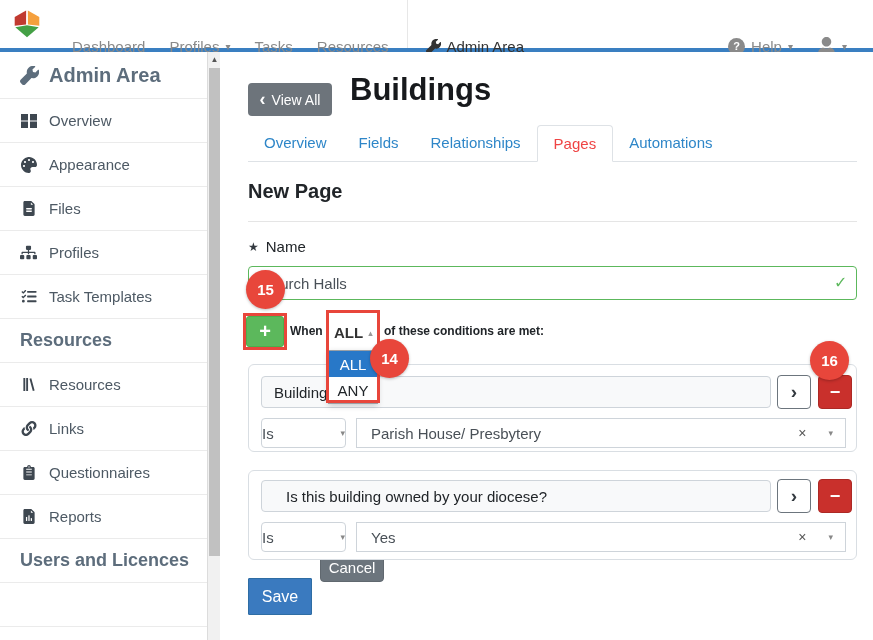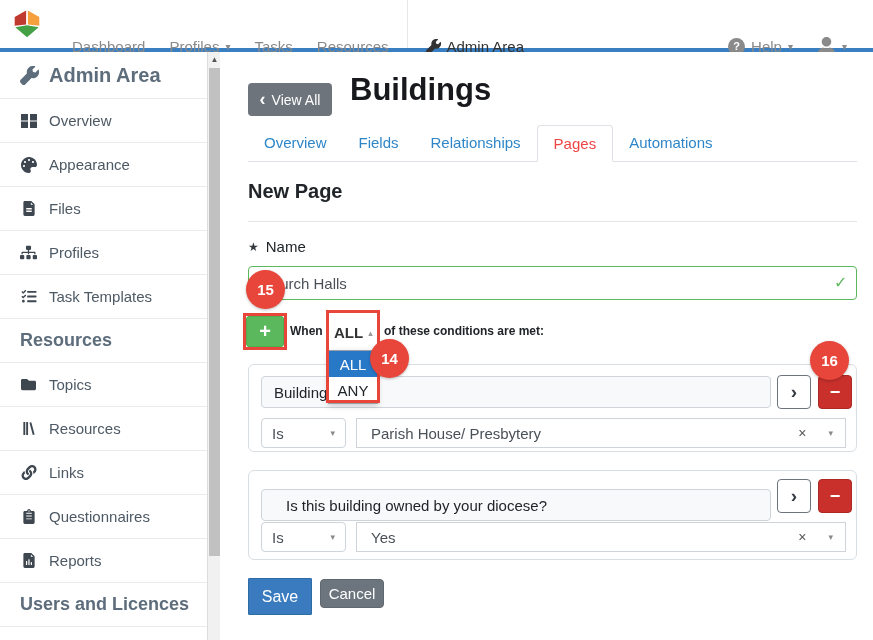--- a/index.html
+++ b/index.html
@@ -85,32 +85,32 @@
   .q-input { position:absolute; left:12px; width:510px; height:32px; background:#f8f9fa;
     border:1px solid #ced4da; border-radius:4px; padding:0 12px; font-size:15px; color:#212529;
     font-family:inherit; outline:none; }
   .chev-btn { position:absolute; left:528px; width:34px; height:34px; background:#fff;
     border:1px solid #6c757d; border-radius:4px; color:#343a40; font-size:19px; font-weight:bold;
     display:flex; align-items:center; justify-content:center; cursor:pointer; }
   .minus-btn { position:absolute; left:569px; width:34px; height:34px; background:#c9302c;
     border:1px solid #ac2925; border-radius:4px; color:#fff; font-size:18px; font-weight:bold;
     display:flex; align-items:center; justify-content:center; cursor:pointer; }
   .op-select { position:absolute; left:12px; width:85px; height:30px; border:1px solid #ced4da;
-    border-radius:4px; background:#fff; display:flex; align-items:center; padding:0 10px;
+    border-radius:4px; background:#fff; display:flex; align-items:center; padding:0 0;
     font-size:15px; color:#495057; cursor:pointer; }
   .op-select .sel-caret { margin-left:auto; }
   .val-select { position:absolute; left:107px; width:490px; height:30px; border:1px solid #ced4da;
     border-radius:0; background:#fff; display:flex; align-items:center; padding:0 12px 0 14px;
     font-size:15px; color:#495057; cursor:pointer; }
   .sel-caret { font-size:9px; color:#888; }
   .clear-x { margin-left:auto; margin-right:22px; font-size:14px; color:#555; cursor:pointer; }
 
   .save-btn { position:absolute; left:28px; top:526px; width:64px; height:37px; background:#3a7abf;
     border:1px solid #2e6da4; border-radius:1px; color:#fff; font-size:16px; cursor:pointer; font-family:inherit; }
-  .cancel-btn { position:absolute; left:100px; top:527px; width:64px; height:29px; background:#6c757d;
+  .cancel-btn { position:absolute; left:100px; top:501px; width:64px; height:29px; background:#6c757d;
     border:1px solid #60686f; border-radius:4px; color:#fff; font-size:15px; cursor:pointer; font-family:inherit; }
 
   
   .anno-rect { position:absolute; border:3px solid #e8463b; z-index:20; pointer-events:none; }
   .rect-plus { left:23px; top:261px; width:44px; height:37px; }
   .rect-dd { left:106px; top:258px; width:54px; height:93px; }
   .anno-circle { position:absolute; width:39px; height:39px; border-radius:50%; background:#e8463b;
     color:#fff; font-size:15px; font-weight:bold; display:flex; align-items:center; justify-content:center;
     z-index:30; box-shadow:0 1px 3px rgba(0,0,0,.25); pointer-events:none; }
   .c15 { left:26px; top:218px; }
@@ -215,28 +215,20 @@
             <path d="M139.61 35.5a12 12 0 0 0-17 0L58.93 98.81l-22.7-22.12a12 12 0 0 0-17 0L3.53 92.41a12 12 0 0 0 0 17l47.59 47.4a12.78 12.78 0 0 0 17.61 0l15.59-15.62L156.52 69a12.09 12.09 0 0 0 .09-17zm0 159.19a12 12 0 0 0-17 0l-63.68 63.72-22.7-22.1a12 12 0 0 0-17 0L3.53 252a12 12 0 0 0 0 17L51 316.5a12.77 12.77 0 0 0 17.6 0l15.7-15.69 72.2-72.22a12 12 0 0 0 .09-16.9zM64 368c-26.49 0-48.59 21.5-48.59 48S37.53 464 64 464a48 48 0 0 0 0-96zm432 16H208a16 16 0 0 0-16 16v32a16 16 0 0 0 16 16h288a16 16 0 0 0 16-16v-32a16 16 0 0 0-16-16zm0-320H208a16 16 0 0 0-16 16v32a16 16 0 0 0 16 16h288a16 16 0 0 0 16-16V80a16 16 0 0 0-16-16zm0 160H208a16 16 0 0 0-16 16v32a16 16 0 0 0 16 16h288a16 16 0 0 0 16-16v-32a16 16 0 0 0-16-16z"></path>
           </svg>
       </span>
       <span>Task Templates</span>
     </div>
 
     <div class="sb-row sb-section">
       <span>Resources</span>
     </div>
 
-    <div class="sb-row sb-item">
-      <span class="sb-ico">
-        <svg viewBox="0 0 512 512" width="17" height="15">
-            <path d="M464 128H272l-64-64H48C21.49 64 0 85.49 0 112v288c0 26.51 21.49 48 48 48h416c26.51 0 48-21.49 48-48V176c0-26.51-21.49-48-48-48z"></path>
-          </svg>
-      </span>
-      <span>Topics</span>
-    </div>
 
     <div class="sb-row sb-item">
       <span class="sb-ico">
         <svg viewBox="0 0 448 512" width="16" height="15">
             <path d="M32 32h64v448H32zM128 32h64v448h-64zM240 62l62-17 114 420-62 17z"></path>
           </svg>
       </span>
       <span>Resources</span>
     </div>
 
@@ -338,21 +330,21 @@
         <span class="sel-caret">▾</span>
       </div>
       <div class="val-select" style="top:53px;">
         <span>Parish House/ Presbytery</span>
         <span class="clear-x">×</span>
         <span class="sel-caret">▾</span>
       </div>
     </div>
 
     <div class="cond-card card2">
-      <input class="q-input" style="top: 18px; padding-left: 24px;" type="text" value="Is this building owned by your diocese?">
+      <input class="q-input" style="top: 9px; padding-left: 24px;" type="text" value="Is this building owned by your diocese?">
       <div class="chev-btn" style="top:8px;">
         <span>›</span>
       </div>
       <div class="minus-btn" style="top:8px;">
         <span>−</span>
       </div>
       <div class="op-select" style="top:51px;">
         <span>Is</span>
         <span class="sel-caret">▾</span>
       </div>

